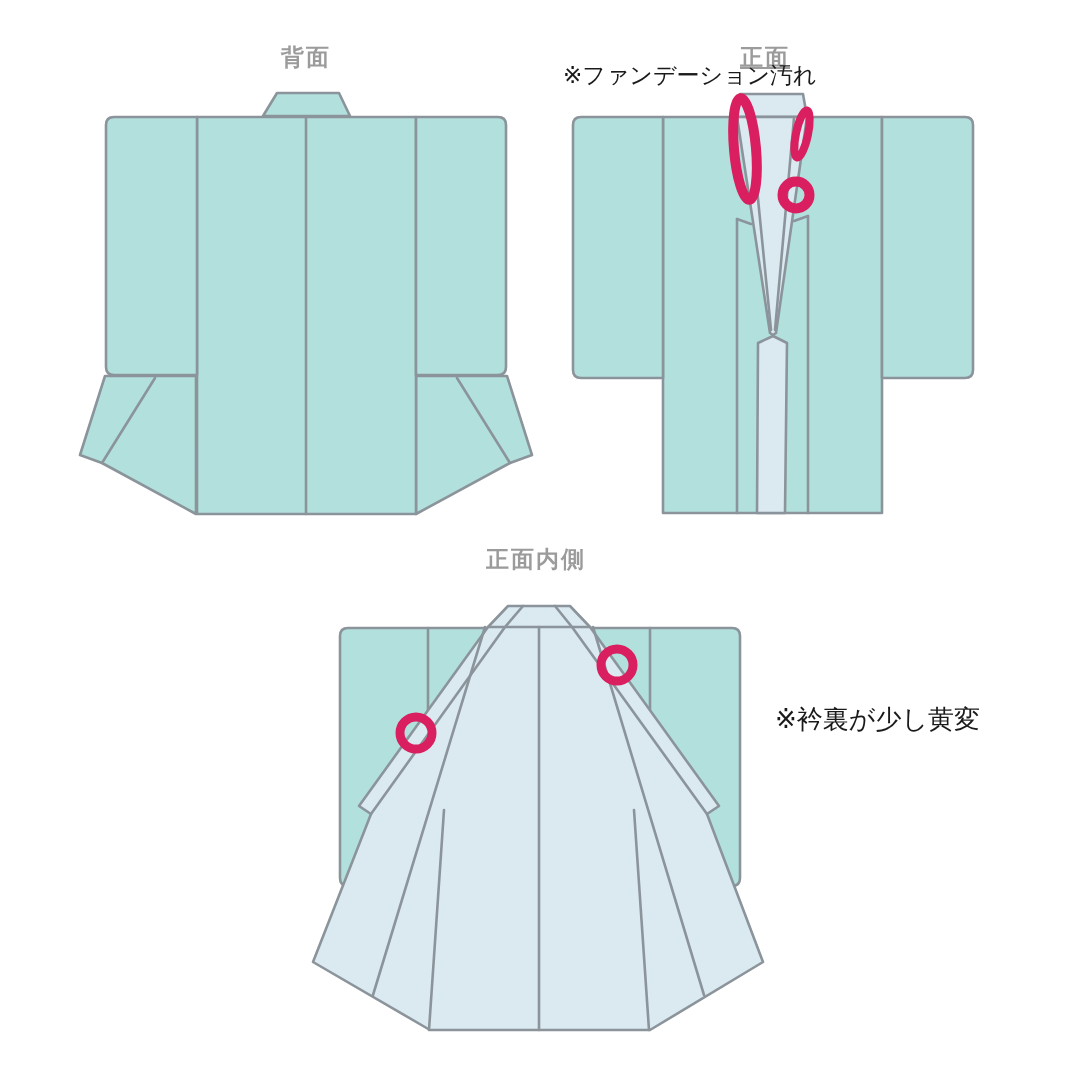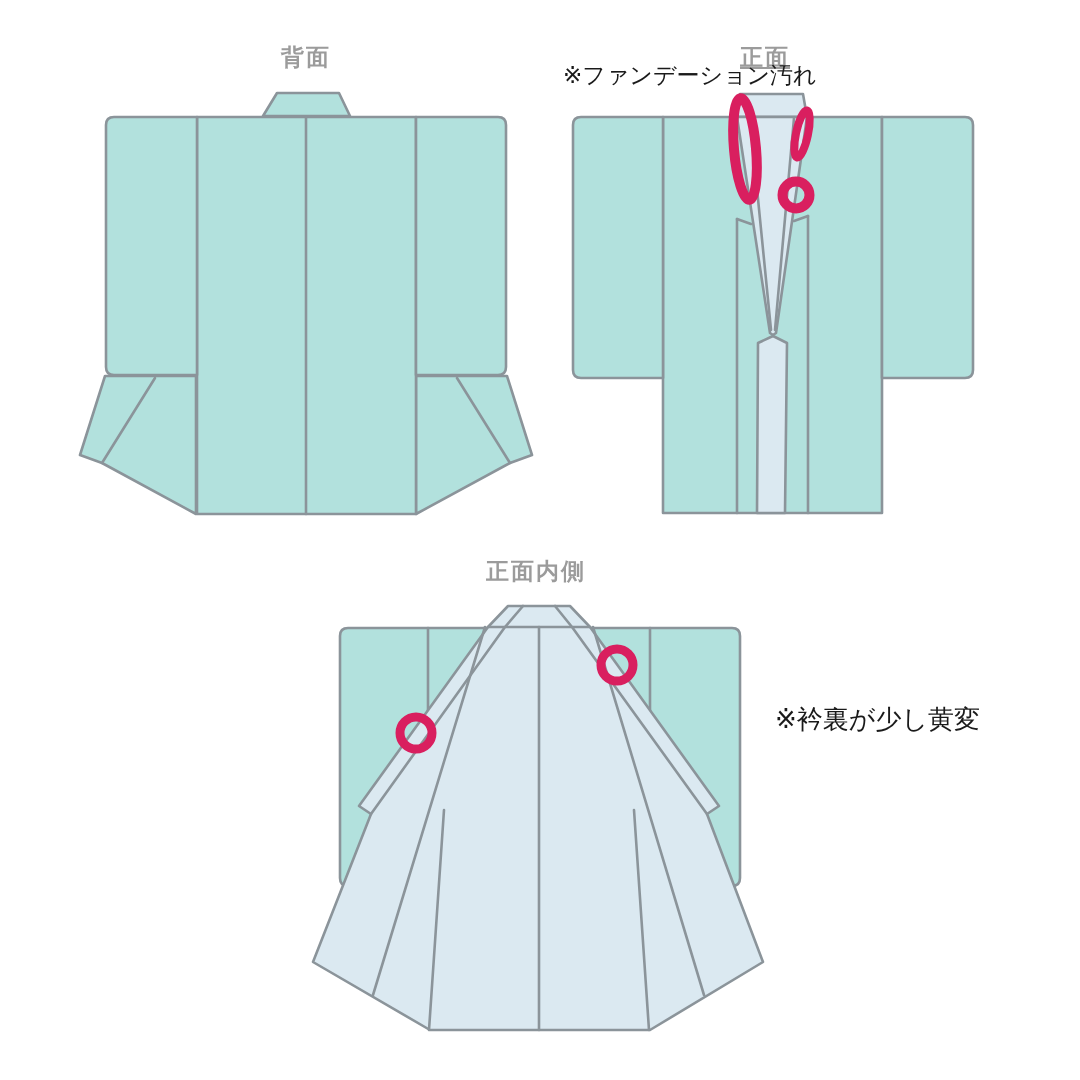--- a/index.html
+++ b/index.html
@@ -21,21 +21,21 @@
   }
   .note{
     position:absolute;
     color:var(--annotation-black,#1a1a1a);
     white-space:nowrap;
   }
   .note-front{left:563px;top:60px;font-size:23px;}
   .note-inside{left:775px;top:702px;font-size:26px;}
   .t-back{left:306px;top:42px;}
   .t-front{left:765px;top:42px;text-decoration:underline;}
-  .t-inside{left:536px;top:556px;font-family:Liberation Serif, serif;}
+  .t-inside{left:536px;top:544px;font-family:Liberation Serif, serif;}
 </style>
 </head>
 <body>
 
 <div class="canvas">
 
   <svg width="1080" height="1080" viewBox="0 0 1080 1080" fill="none" stroke-linejoin="round" stroke-linecap="round">
 
     <g stroke="var(--outline-gray,#8b949a)" stroke-width="2.6">
       <polygon points="277,93 339,93 350,116 263,116" fill="var(--garment-teal,#b2e1dd)"></polygon>

